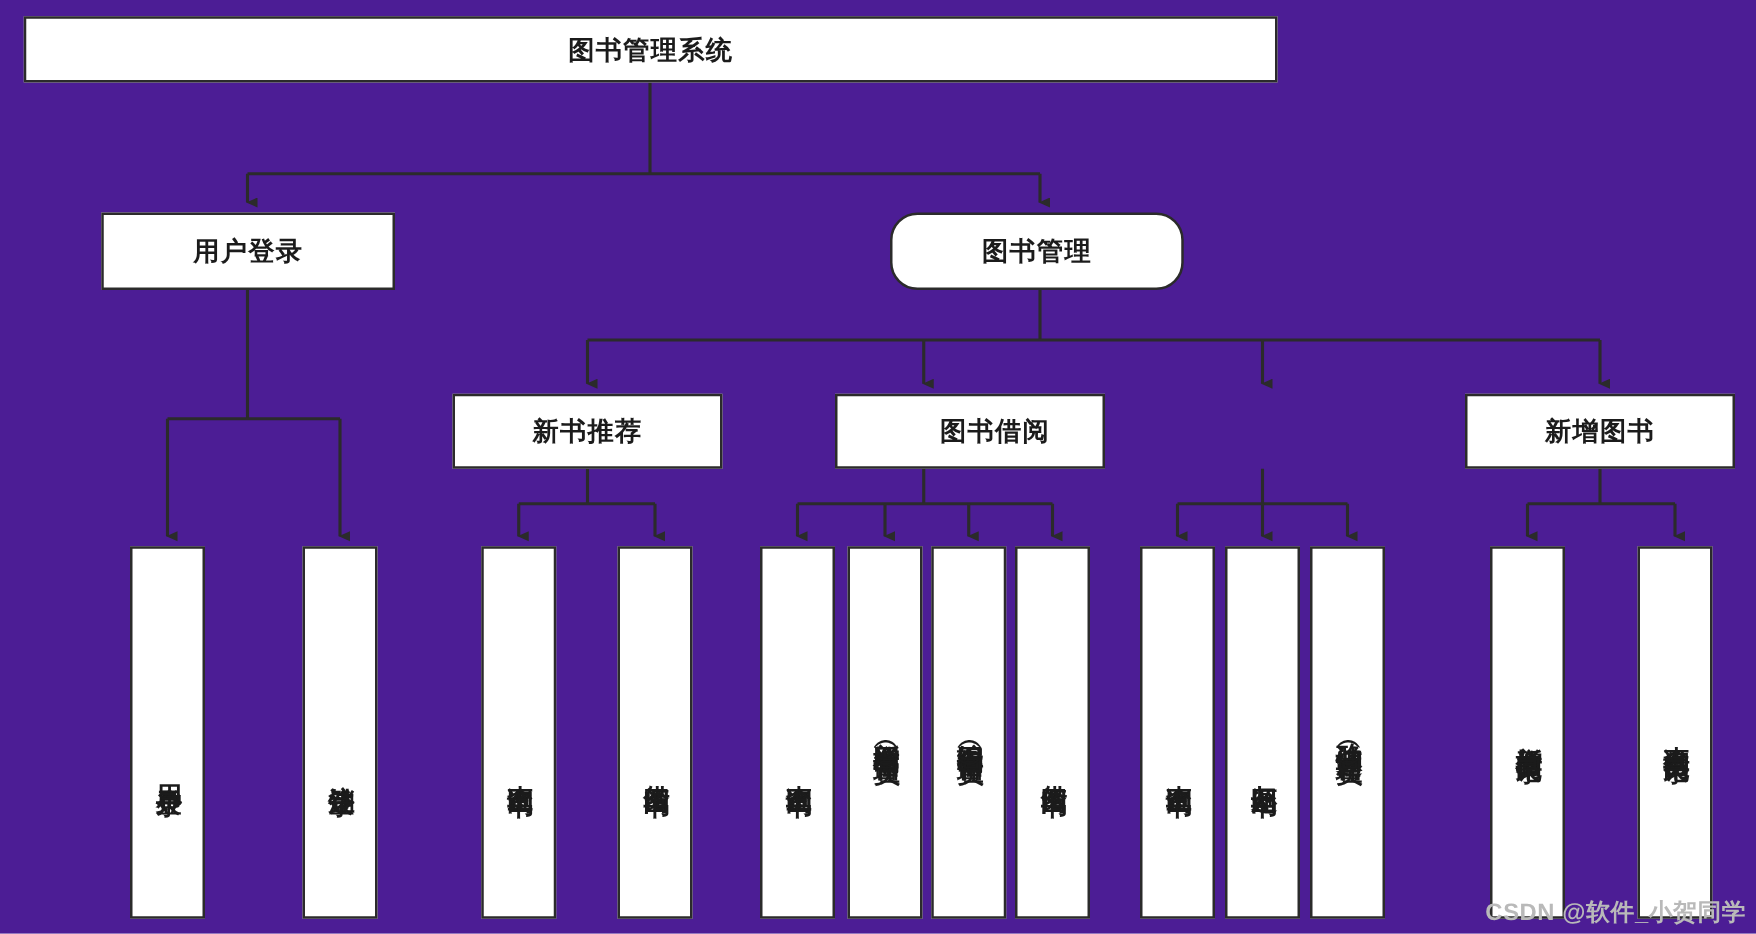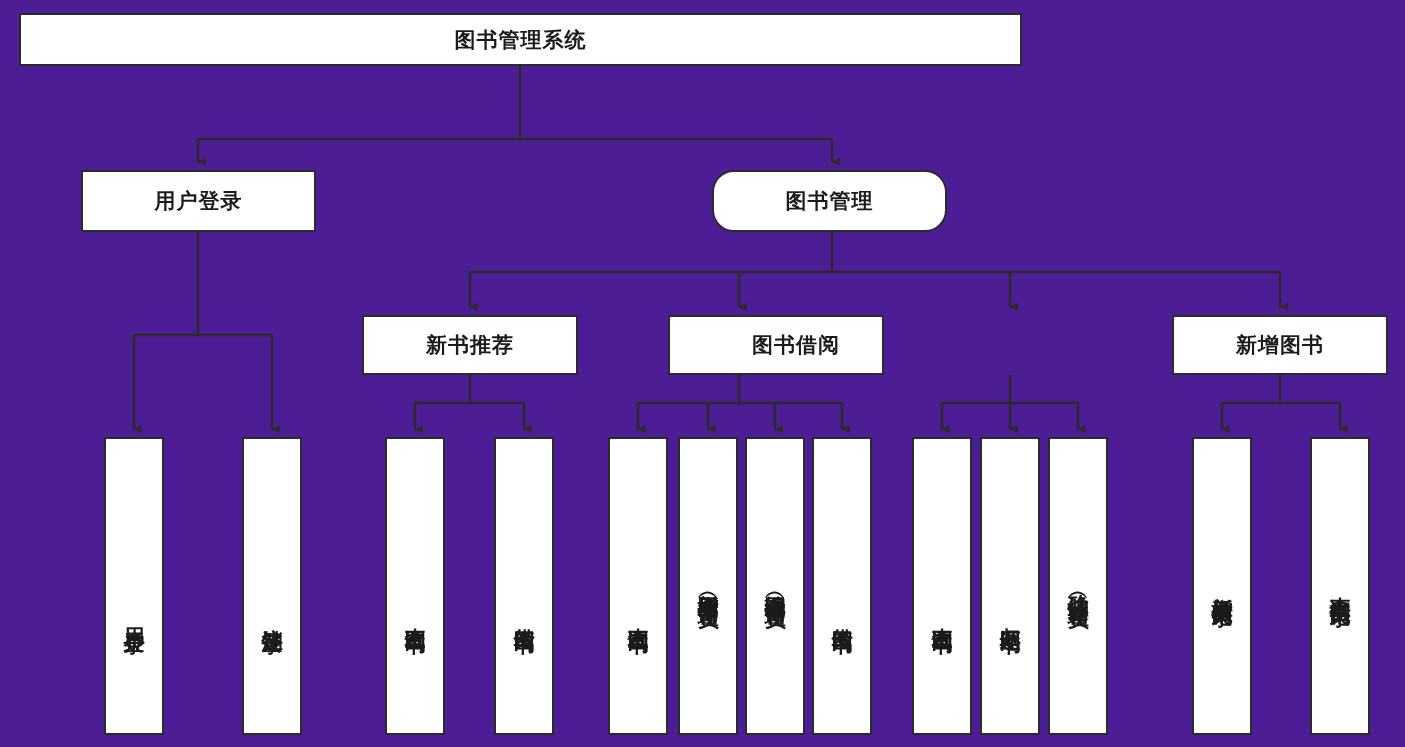--- a/index.html
+++ b/index.html
@@ -178,13 +178,14 @@
     <span class="vtext">确认归还（管理员）</span>
   </div>
 
   <div class="node v" style="left:1192px; top:437px; width:60px; height:298px;">
     <span class="vtext">新增借阅记录</span>
   </div>
   <div class="node v" style="left:1310px; top:437px; width:60px; height:298px;">
     <span class="vtext">查询借阅记录</span>
   </div>
 
+  <div class="watermark">CSDN @软件_小贺同学</div>
 </div>
 
 </body></html>

